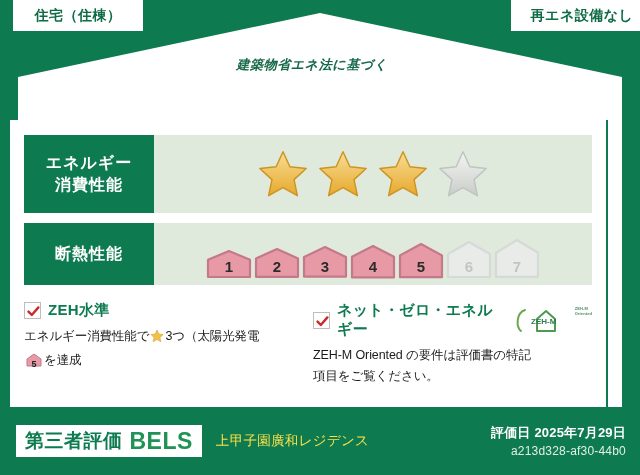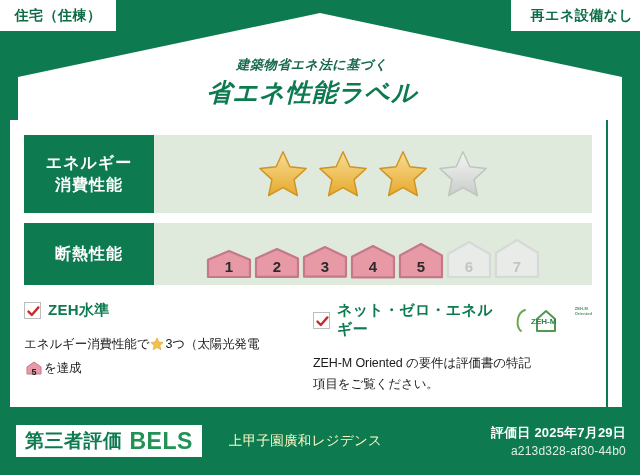--- a/index.html
+++ b/index.html
@@ -11,21 +11,21 @@
   }
   .label-root{position:relative;width:640px;height:475px;background:#0d7a50;}
 
   
   .corner-tag{
     position:absolute;top:0;background:#ffffff;color:#0d6b45;
     font-size:14px;font-weight:bold;letter-spacing:.5px;
     display:flex;align-items:center;justify-content:center;
     height:31px;z-index:6;
   }
-  .corner-tag.left{left:0;width:116px;}
+  .corner-tag.left{left:13px;width:130px;}
   .corner-tag.right{right:0;width:116px;padding-left:13px;}
 
   
   .house{
     position:absolute;left:18px;top:13px;width:604px;height:411px;
     background:#ffffff;z-index:2;
     clip-path:polygon(50% 0%, 100% 64px, 100% 100%, 0% 100%, 0% 64px);
   }
 
   .title-wrap{
@@ -81,21 +81,21 @@
   .crit-head{display:flex;align-items:center;gap:7px;}
   .chk{
     width:17px;height:17px;flex:0 0 17px;border:1px solid #bdbdbd;background:#fff;
     position:relative;box-sizing:border-box;
   }
   .chk svg{position:absolute;left:1px;top:1px;}
   .crit-title{
     font-size:15px;font-weight:bold;color:#0d7a50;letter-spacing:.3px;
   }
   .crit-body{
-    margin-top:14px;font-size:12.5px;color:#1a1a1a;line-height:1.65;
+    margin-top:6px;font-size:12.5px;color:#1a1a1a;line-height:1.65;
     letter-spacing:-0.1px;
   }
   .inline-star{vertical-align:-3px;margin:0 1px;}
   .inline-5{
     display:inline-block;vertical-align:-3px;position:relative;margin:0 2px;
   }
   .inline-5 b{
     position:absolute;left:0;right:0;bottom:1px;text-align:center;
     font-size:9px;color:#222;font-weight:bold;
   }
@@ -111,41 +111,40 @@
     position:absolute;left:0;bottom:0;width:640px;height:68px;
     background:#0d7a50;z-index:7;display:flex;align-items:center;
   }
   .bels-box{
     margin-left:16px;background:#ffffff;height:32px;display:flex;align-items:center;
     padding:0 9px;gap:7px;
   }
   .bels-jp{font-size:19px;font-weight:bold;color:#0d7a50;letter-spacing:.5px;}
   .bels-en{font-size:23px;font-weight:bold;color:#1f9254;letter-spacing:.5px;}
   .bldg-name{
-    margin-left:27px;color:#fef9c3;font-size:13.5px;letter-spacing:.3px;
+    margin-left:14px;color:#fde047;font-size:13.5px;letter-spacing:.3px;
   }
   .foot-right{
     margin-left:auto;margin-right:14px;text-align:right;color:#ffffff;
   }
   .foot-date{font-size:13px;font-weight:bold;letter-spacing:.2px;}
   .foot-id{font-size:12px;margin-top:2px;color:#e2efe8;letter-spacing:.2px;}
 </style>
 </head>
 <body>
 
 <div class="label-root">
 
   <div class="corner-tag left">住宅（住棟）</div>
   <div class="corner-tag right">再エネ設備なし</div>
 
   <div class="house"></div>
 
   <div class="title-wrap">
     <div class="title-sub">建築物省エネ法に基づく</div>
-    <div class="title-main">省エネ性能ラベル</div>
   </div>
 
   <div class="inner-frame">
 
     <div class="row energy">
       <div class="row-label">
         <span>エネルギー</span>
         <span>消費性能</span>
       </div>
       <div class="row-body" id="stars-host">

